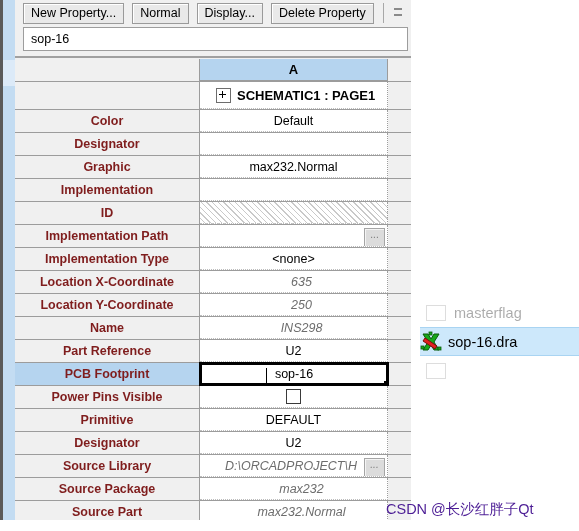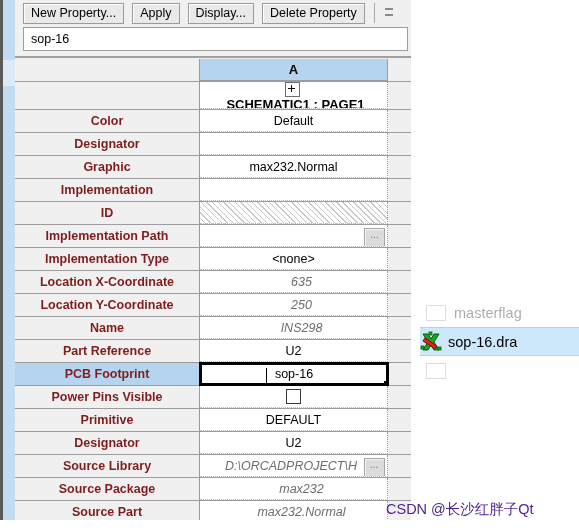--- a/index.html
+++ b/index.html
@@ -206,24 +206,23 @@
   }
   .gcell-value.hatched {
     background-image: repeating-linear-gradient(
       45deg, #ffffff 0 3px, #c9c9c9 3px 4px);
   }
   .gcell-value.leftalign { justify-content: flex-start; padding-left: 25px; }
 
   
   .sch-row .gcell-value {
     justify-content: flex-start;
-    padding-left: 4px;
+    padding-left: 16px;
     font-weight: bold;
     font-size: 13px;
-    flex-direction: column;
   }
   .expand-box {
     width: 13px;
     height: 13px;
     border: 1px solid #6d6d6d;
     background: #ffffff;
     position: relative;
     flex: 0 0 13px;
     margin-right: 6px;
     cursor: default;
@@ -350,21 +349,21 @@
 
 <div id="prop-panel">
 
   <div class="edge-dark"></div>
   <div class="edge-blue"></div>
   <div class="edge-blue-light"></div>
 
   <div id="toolbar">
     <div id="toolbar-inner">
       <button class="tb-btn">New Property...</button>
-      <button class="tb-btn">Apply</button>
+      <button class="tb-btn">Normal</button>
       <button class="tb-btn">Display...</button>
       <button class="tb-btn">Delete Property</button>
       <div class="tb-divider"></div>
       <div class="tb-grip"></div>
     </div>
   </div>
 
   <div id="value-field">
     <span id="value-field-text">sop-16</span>
   </div>

